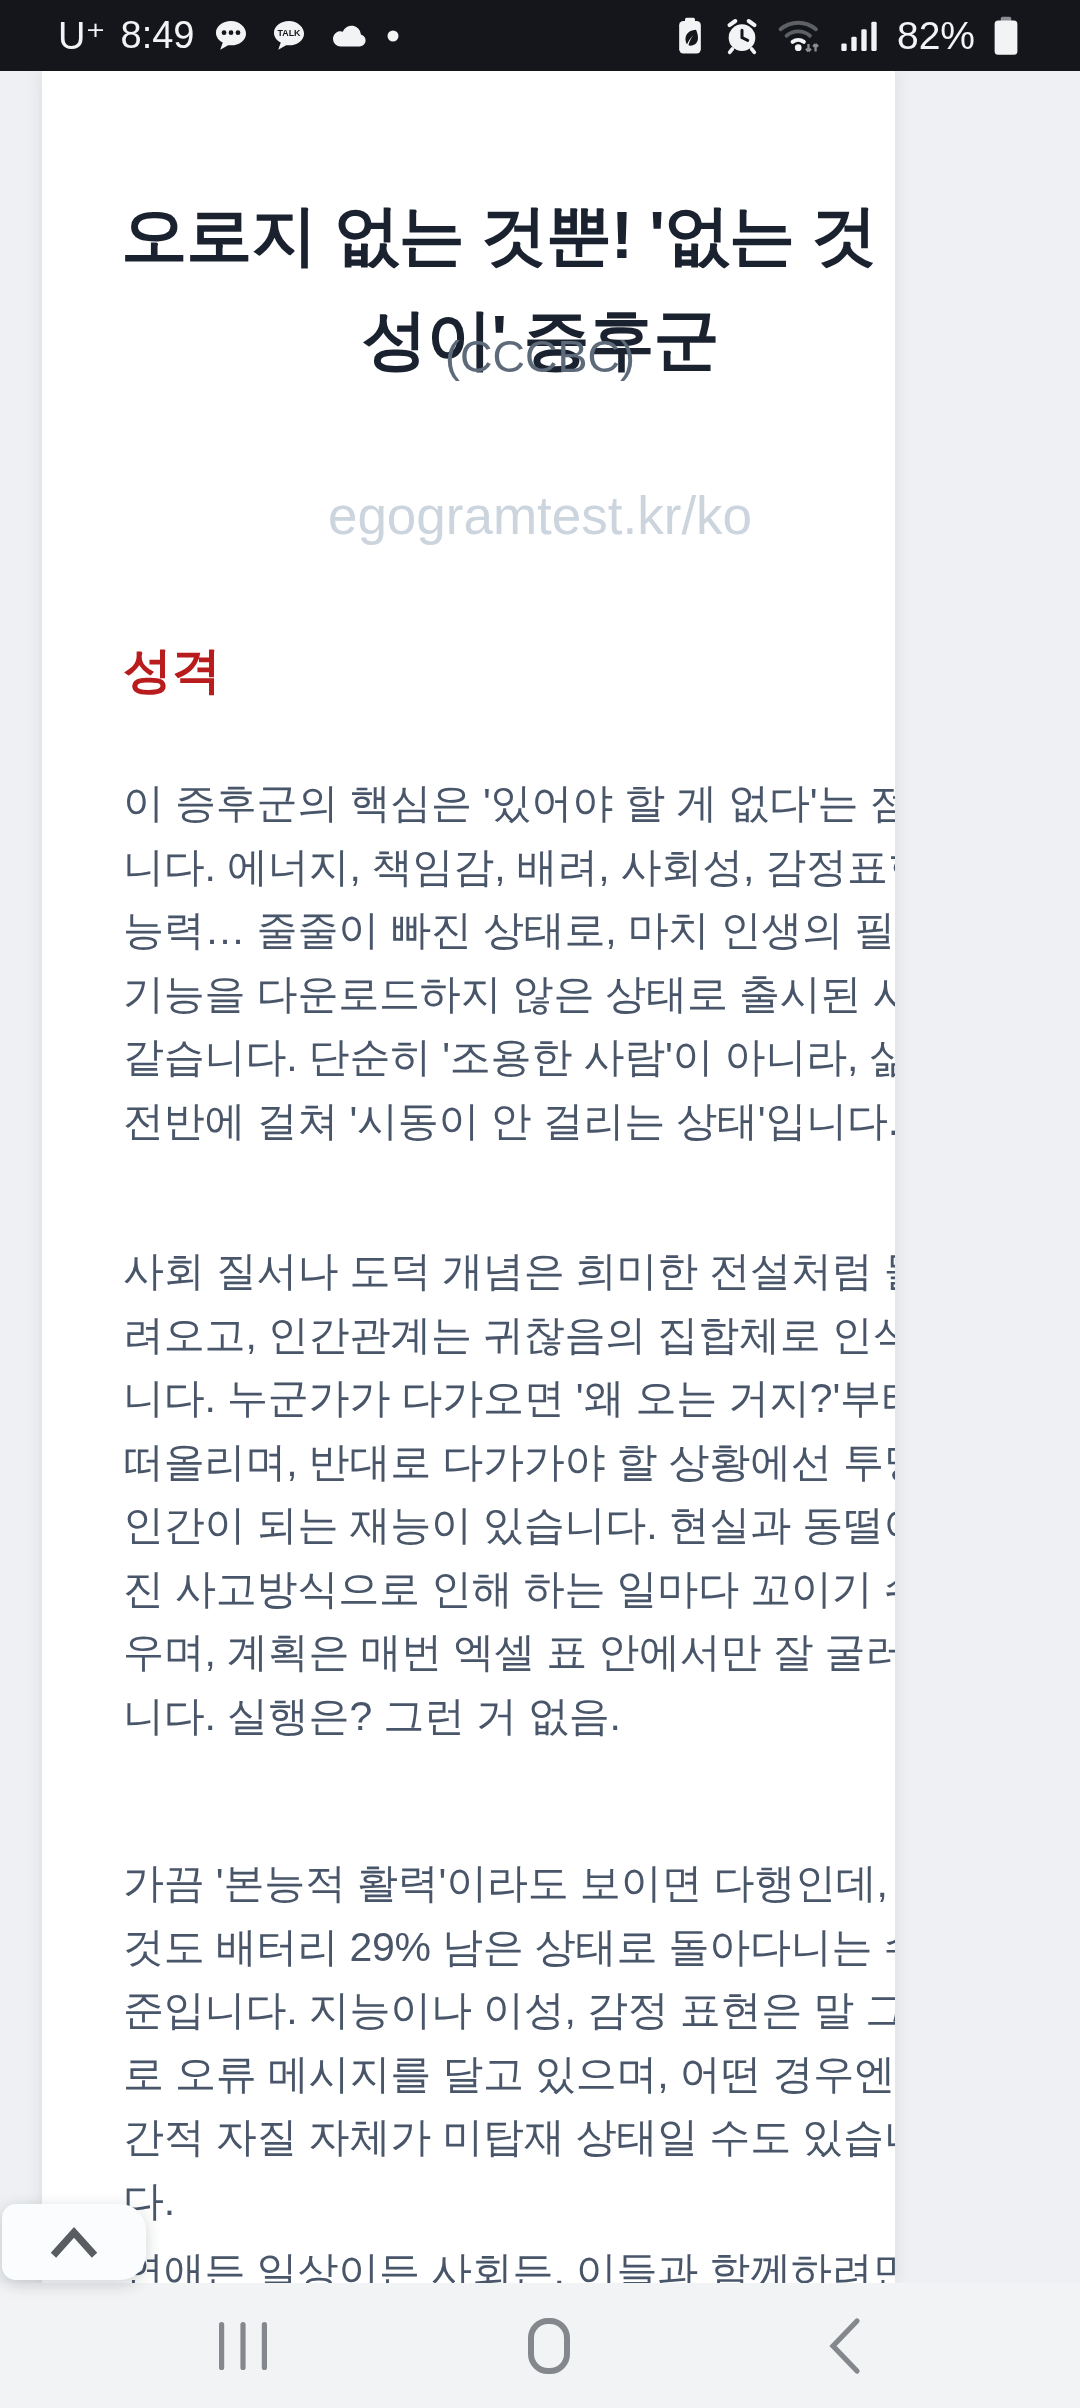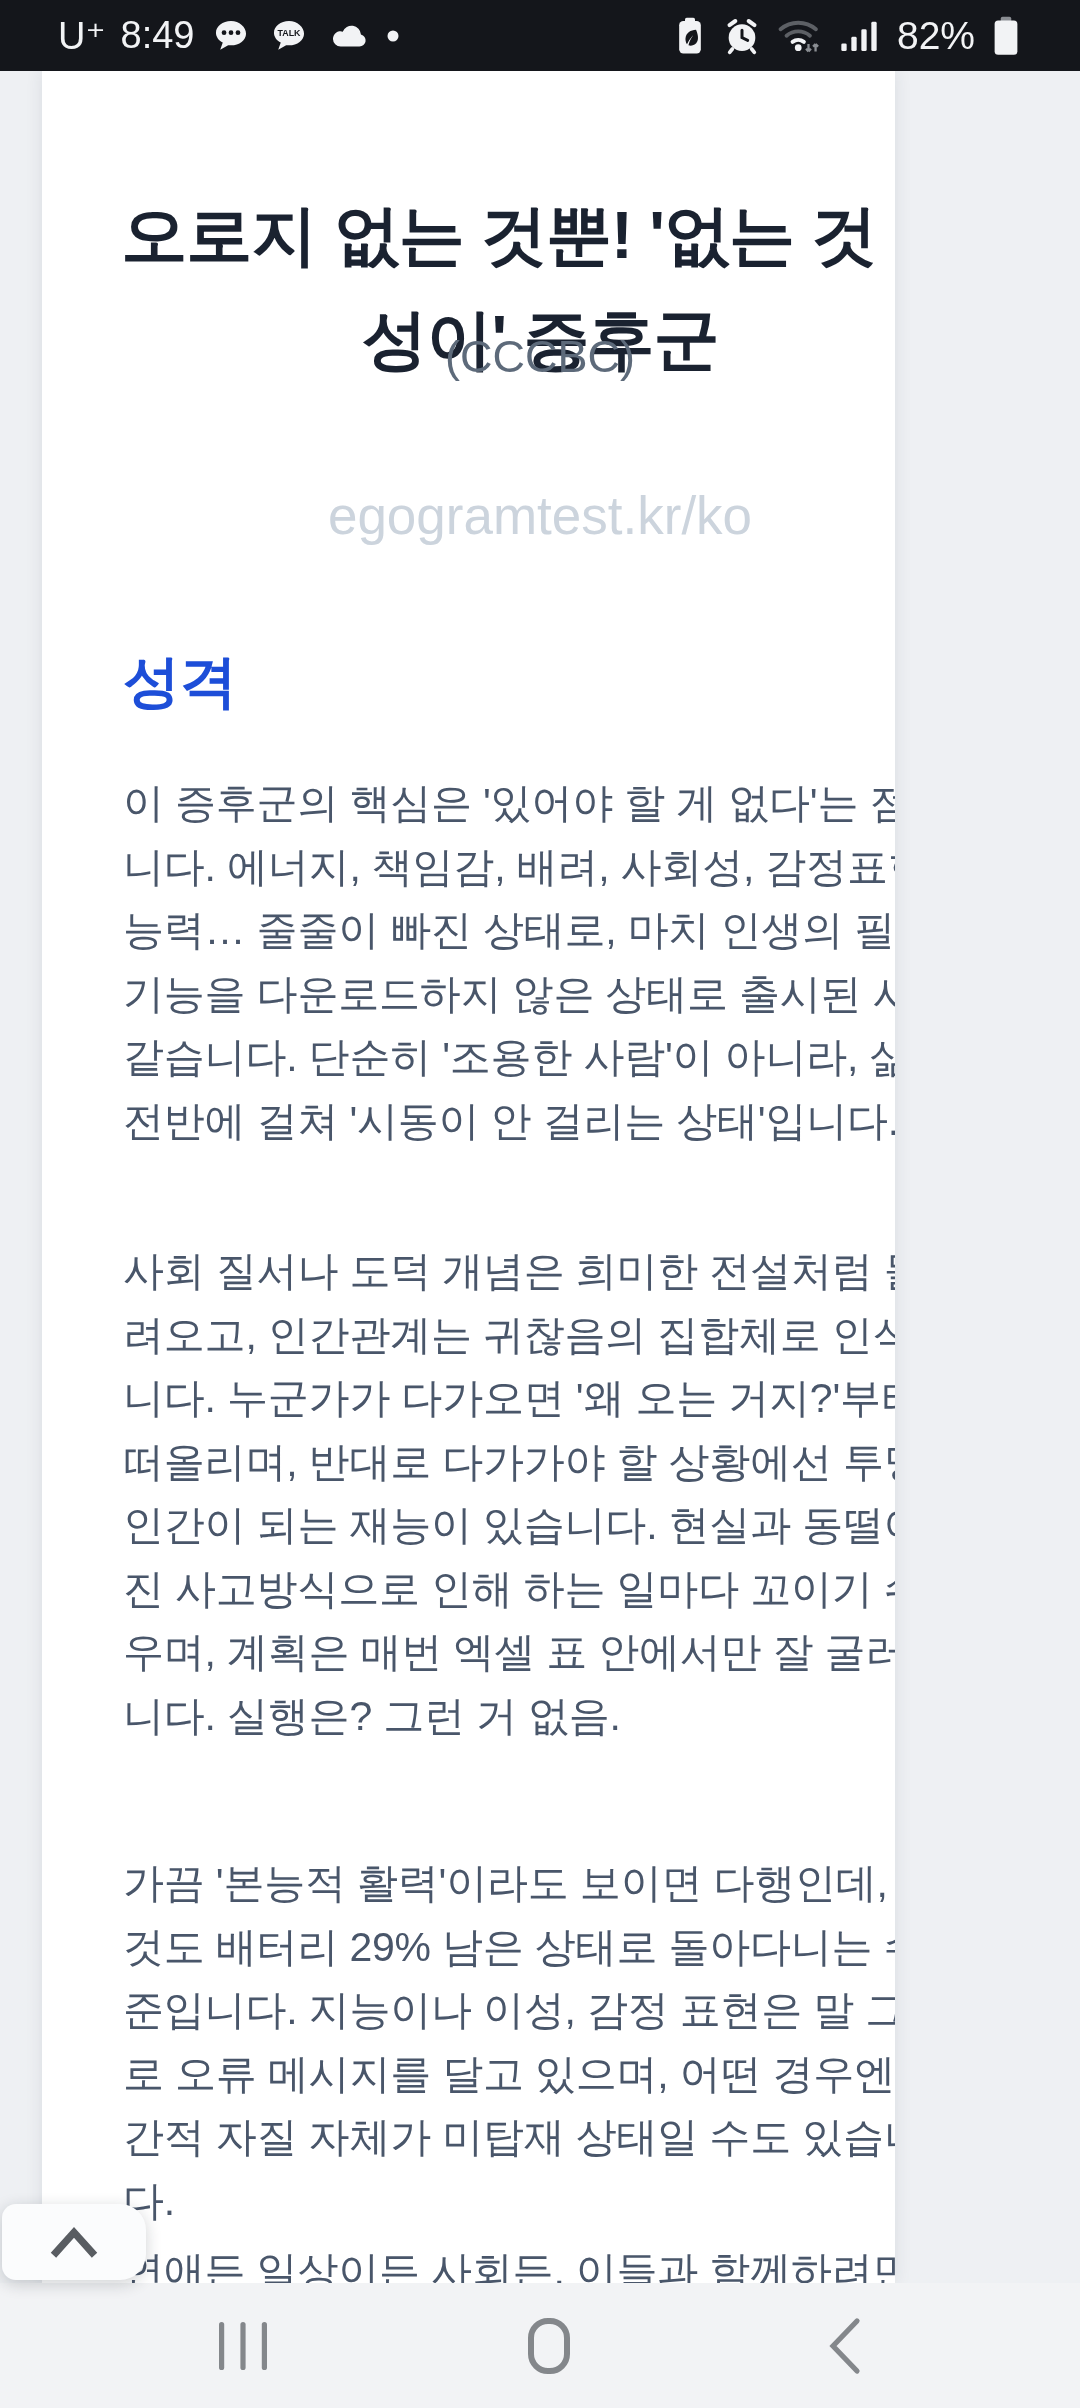--- a/index.html
+++ b/index.html
@@ -37,21 +37,21 @@
   .page-subtitle {
     position:absolute; top:260px; left:0; width:996px;
     text-align:center; font-size:45px; font-weight:400; color:#5d6a7a;
   }
   .source-url {
     position:absolute; top:414px; left:0; width:996px;
     text-align:center; font-size:53px; color:#ccd4dd;
   }
   .section-heading {
     position:absolute; top:526px; left:81px;
-    font-size:57px; font-weight:700; color:#1d4ed8;
+    font-size:49px; font-weight:700; color:#b91c1c;
   }
   .para {
     position:absolute; left:81px; width:838px;
     font-size:41px; line-height:63.5px; color:#49566a;
     word-break:break-all; letter-spacing:-0.2px;
   }
   .para-1 { top:660px; }
   .para-2 { top:1128px; }
   .para-3 { top:1740px; }
   .para-4 { top:2128px; }

